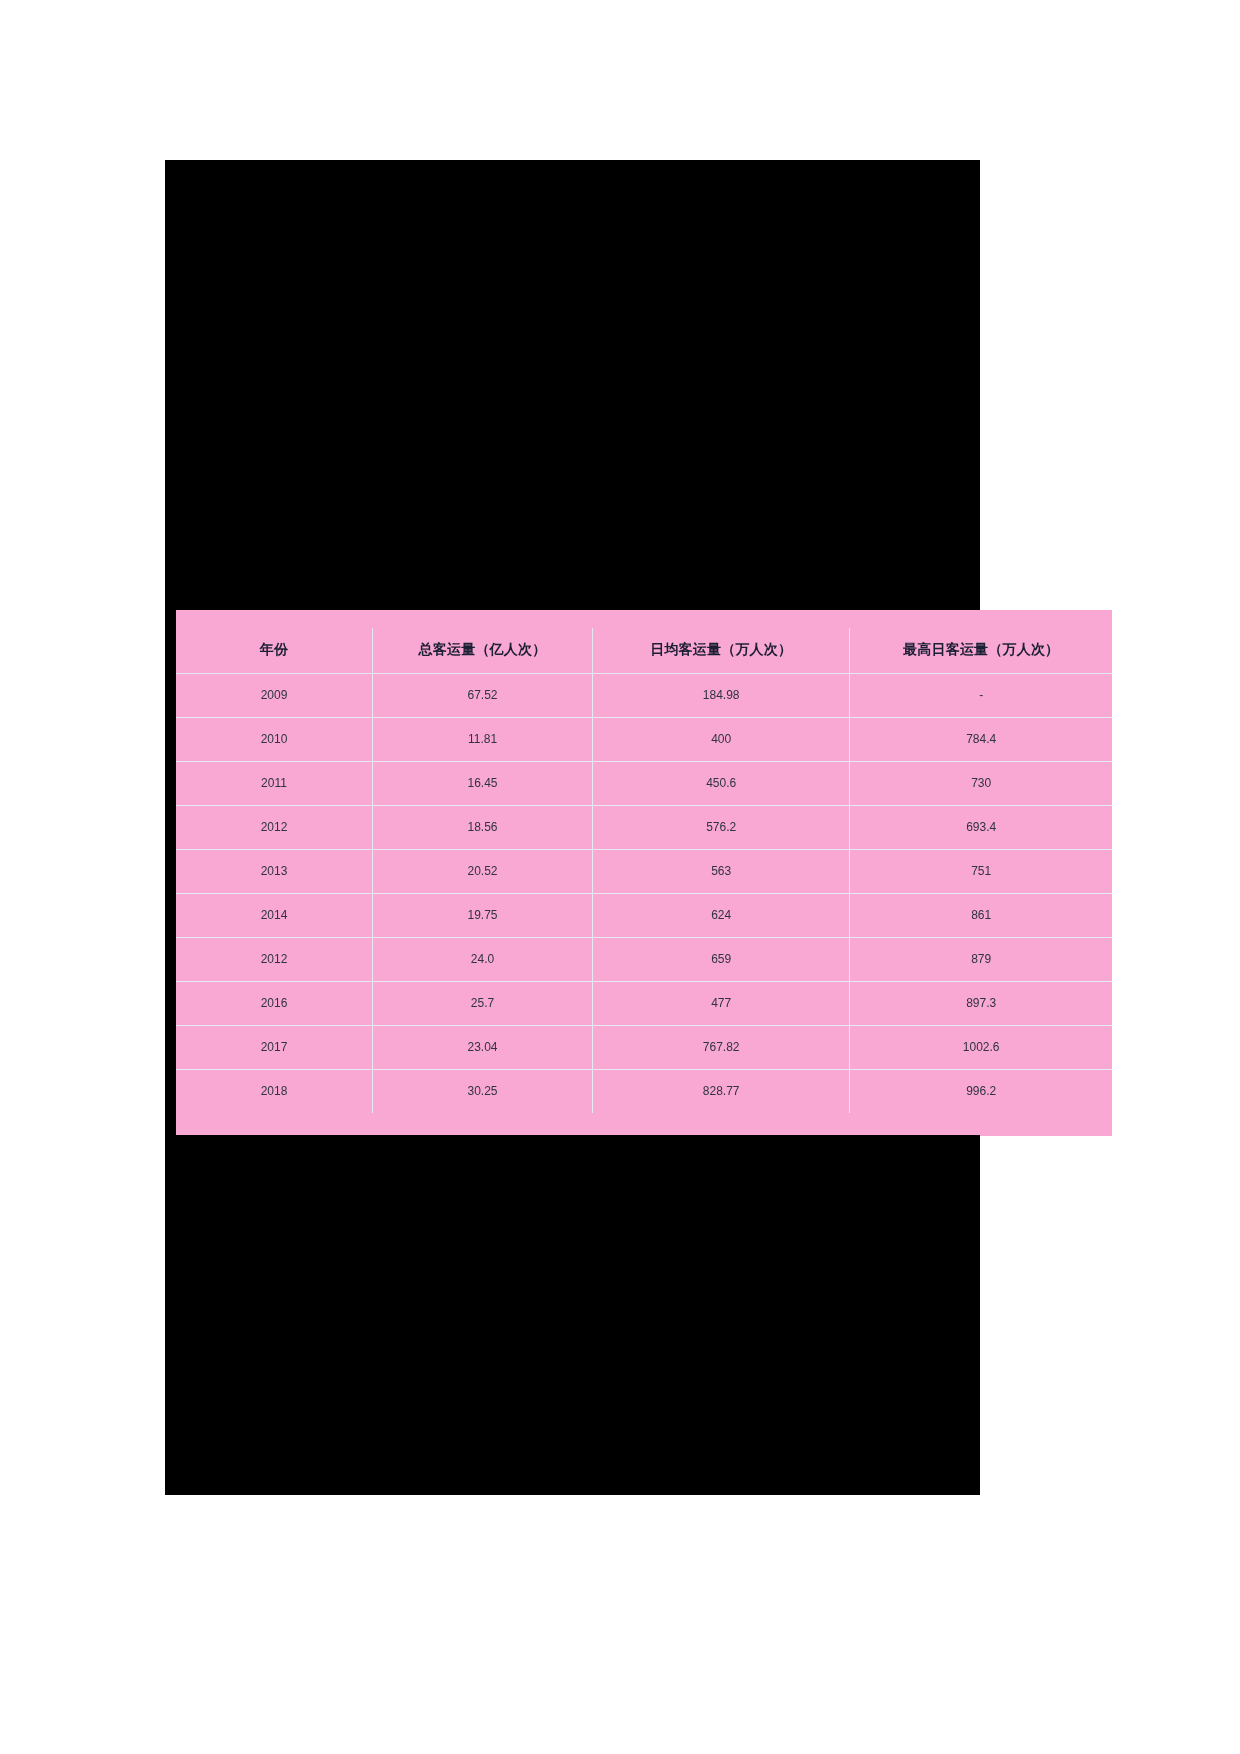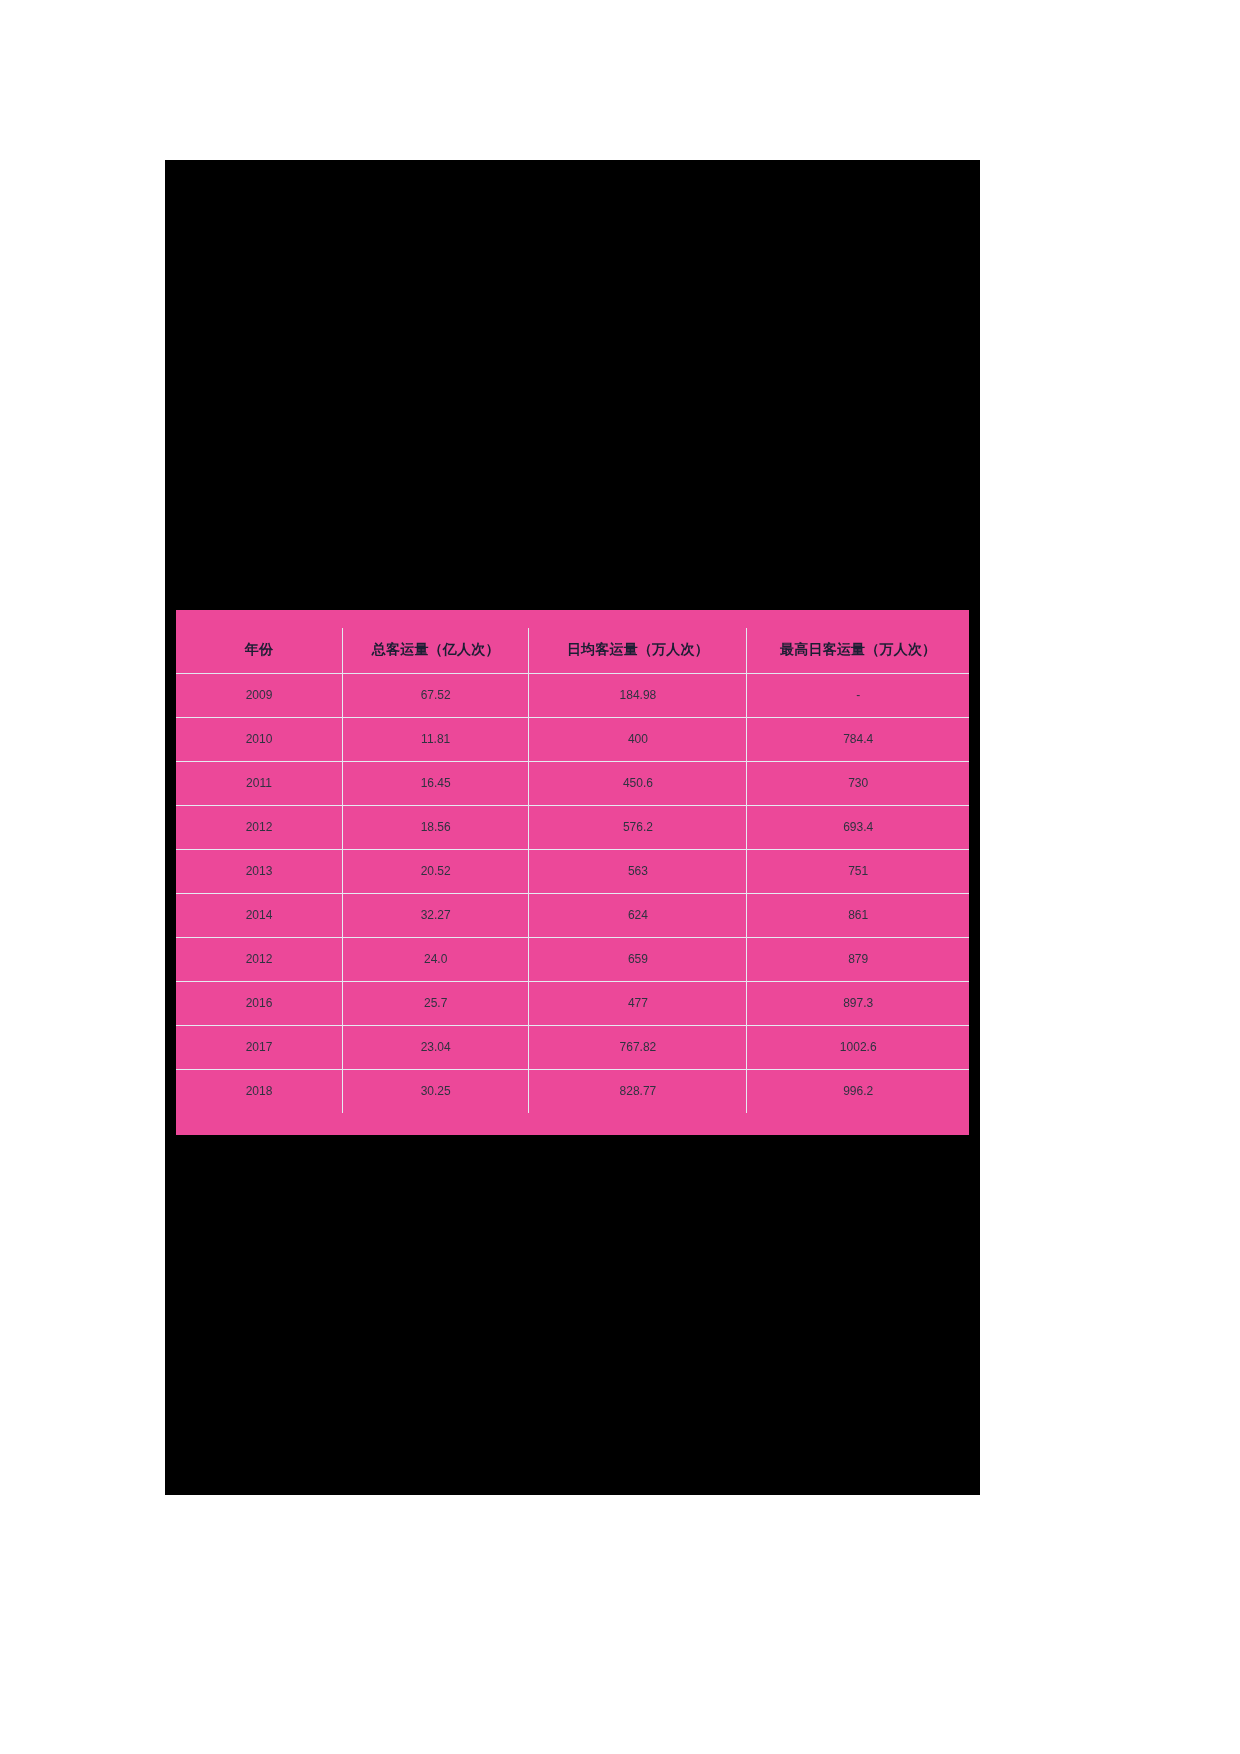--- a/index.html
+++ b/index.html
@@ -43,23 +43,23 @@
     background: #000000;
   }
   .gutter.left  { left: 165px; }
   .gutter.right { left: 969px; }
 
   
   .table-panel {
     position: absolute;
     left: 176px;
     top: 610px;
-    width: 793px;
+    width: 936px;
     height: 526px;
-    background: #ec4899;
+    background: #f9a8d4;
     box-sizing: border-box;
   }
 
   table.data-table {
     width: 100%;
     border-collapse: collapse;
     table-layout: fixed;
     margin-top: 18px;
   }
 
@@ -146,21 +146,21 @@
           <td>693.4</td>
         </tr>
         <tr>
           <td>2013</td>
           <td>20.52</td>
           <td>563</td>
           <td>751</td>
         </tr>
         <tr>
           <td>2014</td>
-          <td>32.27</td>
+          <td>19.75</td>
           <td>624</td>
           <td>861</td>
         </tr>
         <tr>
           <td>2012</td>
           <td>24.0</td>
           <td>659</td>
           <td>879</td>
         </tr>
         <tr>

